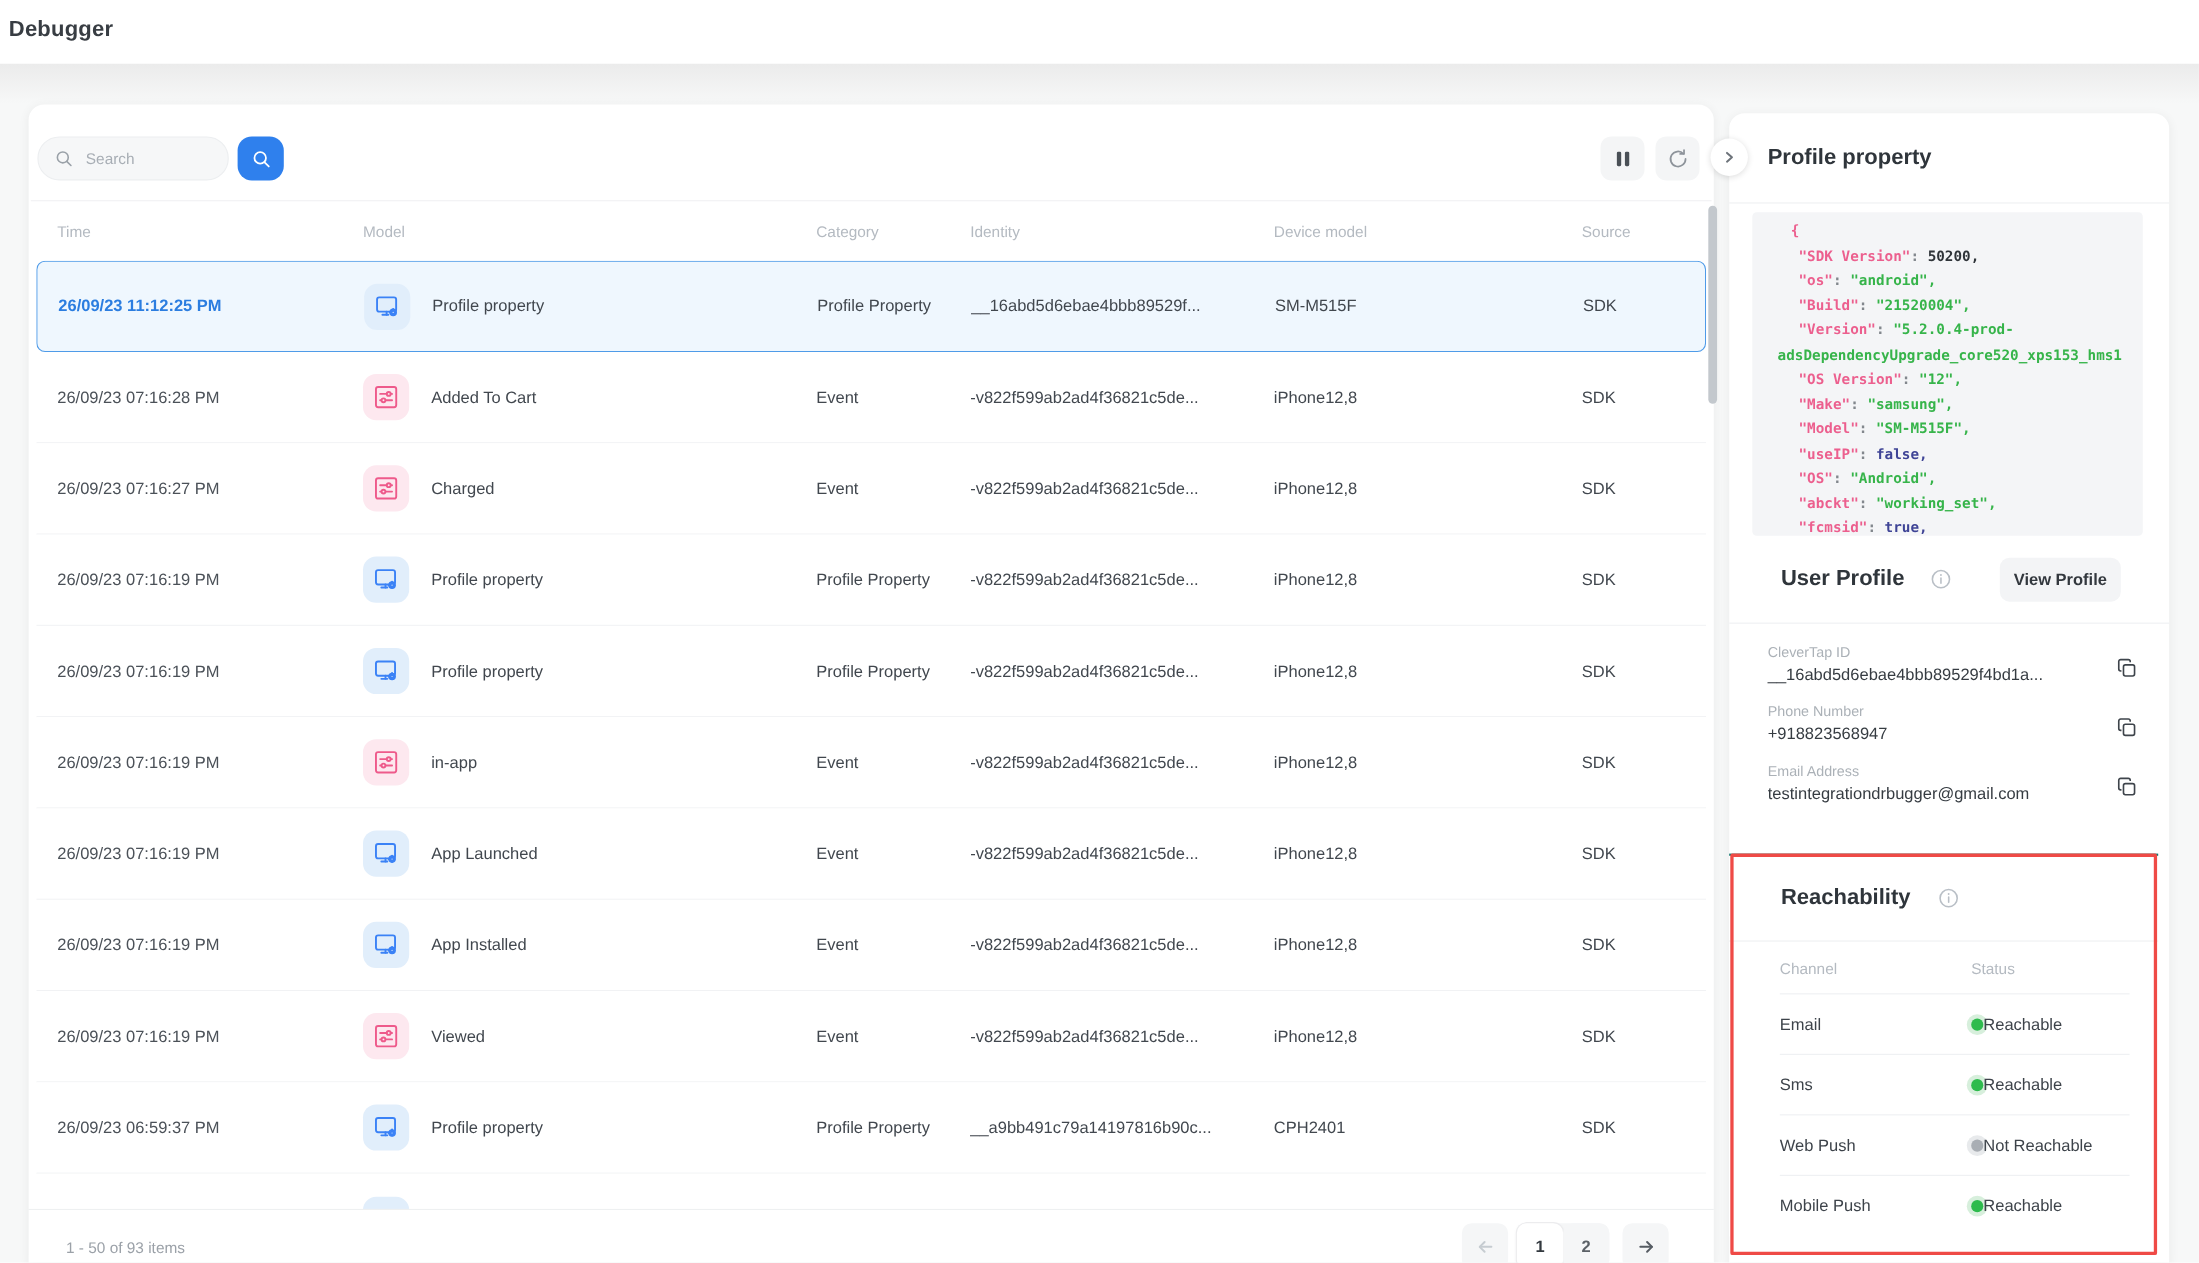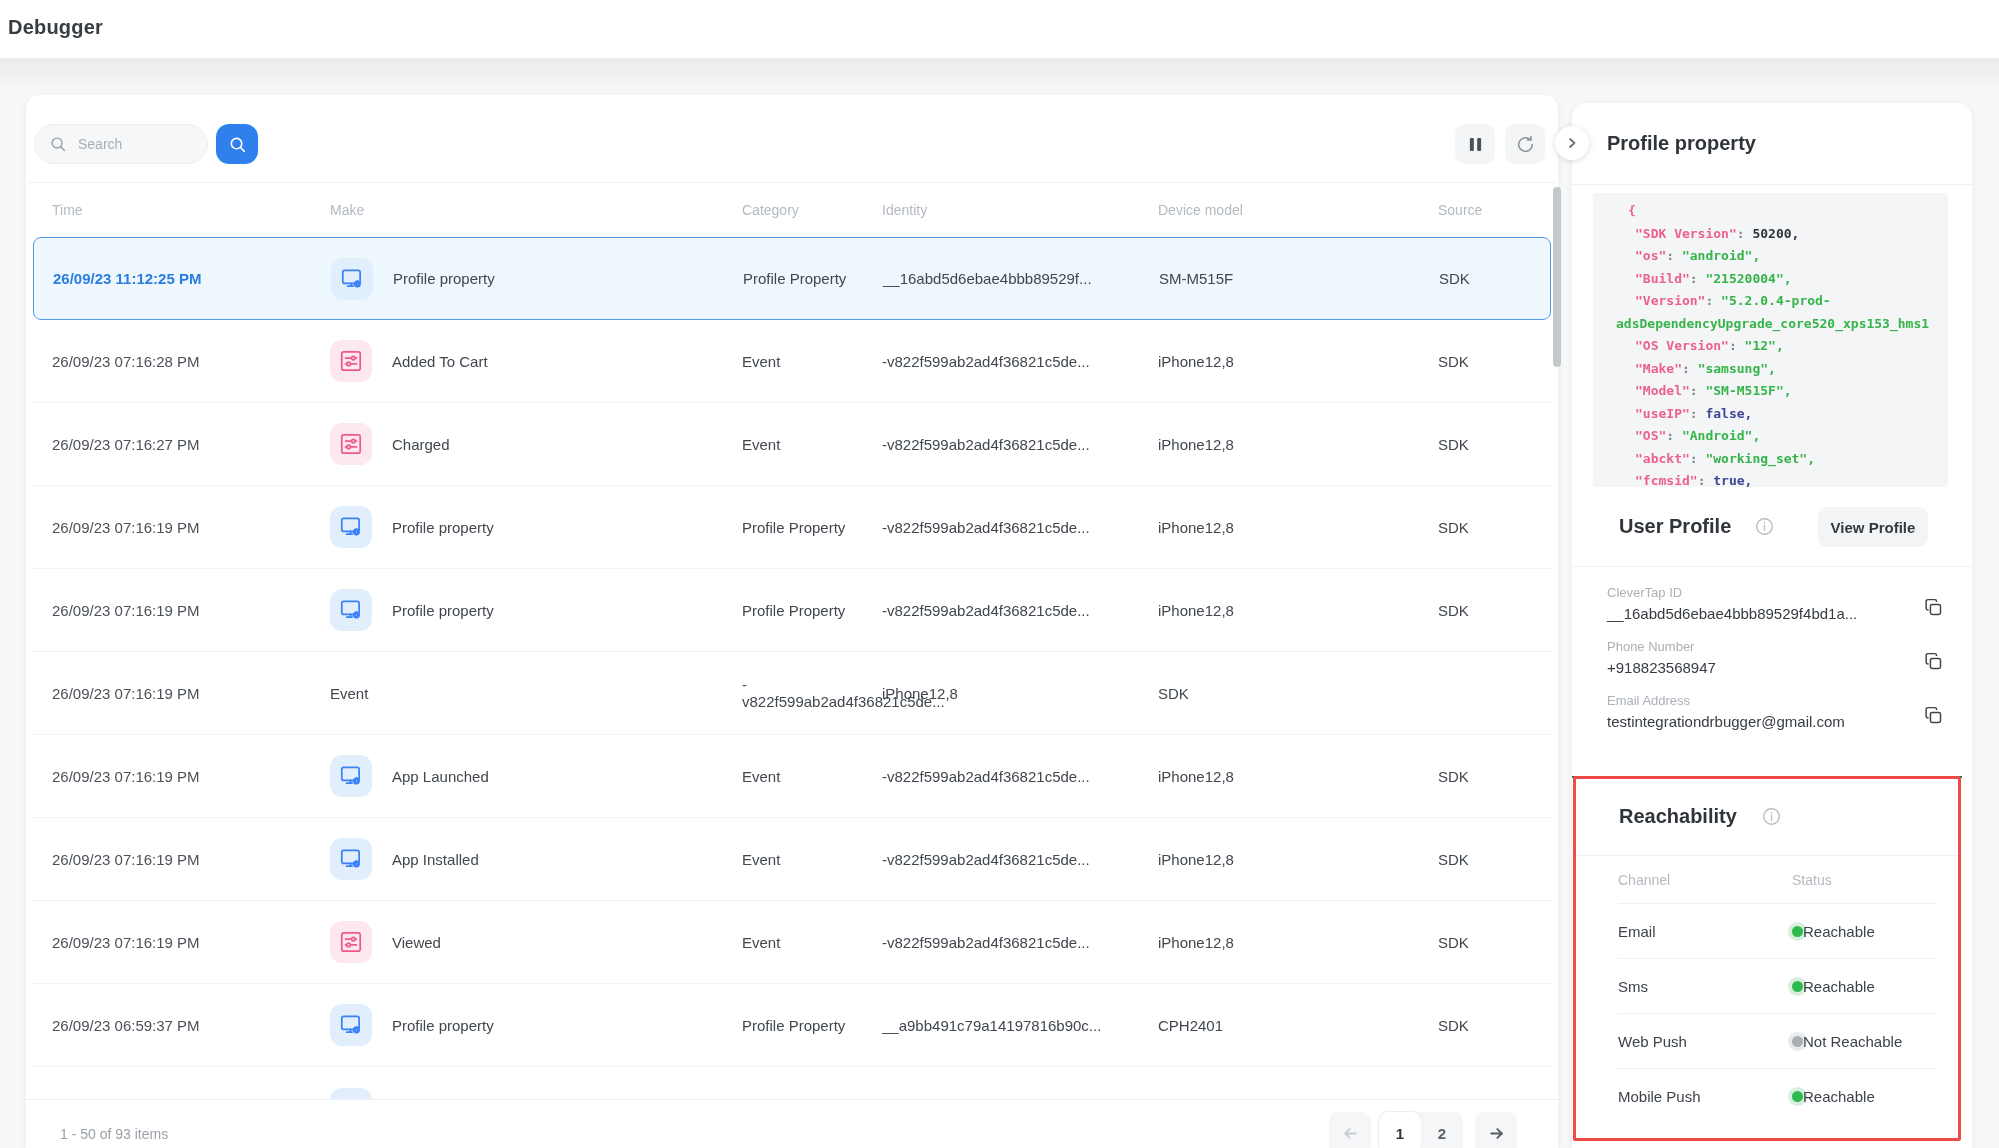--- a/index.html
+++ b/index.html
@@ -160,21 +160,21 @@
           <svg width="21" height="21" viewBox="0 0 24 24" fill="none" stroke="#8d939a" stroke-width="1.8" stroke-linecap="round" stroke-linejoin="round">
               <path d="M19.8 12a7.8 7.8 0 1 1-2.2-5.4"></path>
               <path d="M18.2 2.8v4h-4"></path>
             </svg>
         </span>
       </button>
     </div>
 
     <div class="thead grid-cols">
       <div>Time</div>
-      <div>Make</div>
+      <div>Model</div>
       <div>Category</div>
       <div>Identity</div>
       <div>Device model</div>
       <div>Source</div>
     </div>
 
     <div class="rows" id="rows-container">
         <div class="row grid-cols selected">
           <div class="time">26/09/23 11:12:25 PM</div>
           <div class="cell-data">
@@ -268,20 +268,32 @@
             </span>
             <span>Profile property</span>
           </div>
           <div>Profile Property</div>
           <div>-v822f599ab2ad4f36821c5de...</div>
           <div>iPhone12,8</div>
           <div>SDK</div>
         </div>
         <div class="row grid-cols">
           <div class="time">26/09/23 07:16:19 PM</div>
+          <div class="cell-data">
+            <span class="data-icon pink">
+              <svg width="26" height="26" viewBox="0 0 24 24" fill="none" stroke="#ee5a8b" stroke-width="1.6" stroke-linecap="round">
+                <rect x="3.5" y="3.5" width="17" height="17" rx="1.8"></rect>
+                <path d="M7 9.3h10"></path>
+                <circle cx="14.2" cy="9.3" r="1.6" fill="#fde8ef"></circle>
+                <path d="M7 14.7h10"></path>
+                <circle cx="9.8" cy="14.7" r="1.6" fill="#fde8ef"></circle>
+              </svg>
+            </span>
+            <span>in-app</span>
+          </div>
           <div>Event</div>
           <div>-v822f599ab2ad4f36821c5de...</div>
           <div>iPhone12,8</div>
           <div>SDK</div>
         </div>
         <div class="row grid-cols">
           <div class="time">26/09/23 07:16:19 PM</div>
           <div class="cell-data">
             <span class="data-icon blue">
               <svg width="26" height="26" viewBox="0 0 24 24" fill="none" stroke="#3b82f6" stroke-width="1.6" stroke-linecap="round" stroke-linejoin="round">

